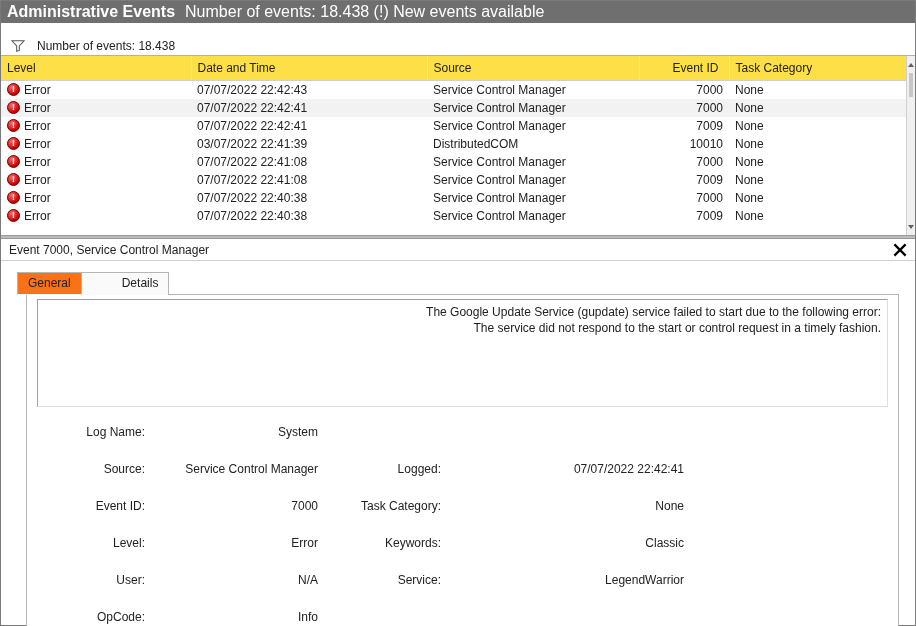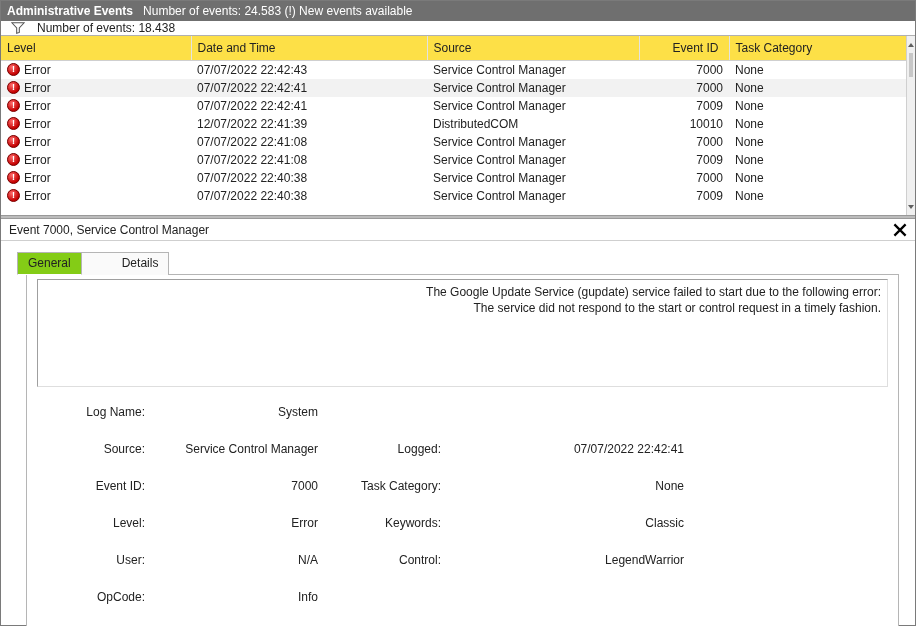--- a/index.html
+++ b/index.html
@@ -15,30 +15,30 @@
   .outer {
     border: 1px solid #7a7a7a;
     width: 916px; height: 626px;
     display: flex; flex-direction: column;
   }
   .titlebar {
     background: #6f6f6f;
     color: #fff;
     padding: 3px 6px;
     display: flex; align-items: center;
-    font-size: 12px;
+    font-size: 16px;
     height: 22px;
   }
   .titlebar .title { font-weight: 600; margin-right: 10px; }
   .filterbar {
     background: #fff;
     border-bottom: 1px solid #b0b0b0;
     height: 28px;
     display: flex; 
-    padding: 0 10px;
+    padding: 16px 10px;
     gap: 12px;
   }
   .filter-icon { width: 14px; height: 14px; display: inline-flex; }
   .top-pane {
     position: relative;
     flex: 0 0 180px;
     border-bottom: 1px solid #999;
     display: flex; flex-direction: row;
   }
   .table-wrap {
@@ -140,21 +140,21 @@
   .tab {
     padding: 3px 10px 4px 10px;
     font-size: 12px;
     border: 1px solid #b5b5b5;
     border-bottom: none;
     background: #fafafa;
     position: relative; top: 1px;
     cursor: pointer;
   }
   .tab.active {
-    background: #84cc16;
+    background: #f97316;
     border-bottom: 1px solid #fff;
     z-index: 2;
   }
   .tab + .tab { margin-left: -1px; padding-left: 40px; }
   .tab-panel {
     border: 1px solid #b5b5b5;
     padding: 4px 10px 12px 10px;
     background: #fff;
     min-height: 280px;
     margin-left: 9px;
@@ -195,21 +195,21 @@
   }
   .bottom-scroll .hsb-track { flex:1; position:relative; }
 </style>
 </head>
 <body>
 
 <div class="outer">
 
   <div class="titlebar">
     <span class="title">Administrative Events</span>
-    <span>Number of events: 24.583 (!) New events available</span>
+    <span>Number of events: 18.438 (!) New events available</span>
   </div>
 
   <div class="filterbar">
     <span class="filter-icon">
       <svg viewBox="0 0 16 16">
           <path d="M1 2h14l-5.5 6v5l-3 1v-6z" fill="none" stroke="#555" stroke-width="1.2"></path>
         </svg>
     </span>
     <span>Number of events: 18.438</span>
   </div>
@@ -270,21 +270,21 @@
               <td class="col-eid-td">7009</td>
               <td>None</td>
             </tr>
             <tr>
               <td>
                 <span class="lvl-cell">
                   <span class="err-icon"></span>
                   <span>Error</span>
                 </span>
               </td>
-              <td>12/07/2022 22:41:39</td>
+              <td>03/07/2022 22:41:39</td>
               <td>DistributedCOM</td>
               <td class="col-eid-td">10010</td>
               <td>None</td>
             </tr>
             <tr>
               <td>
                 <span class="lvl-cell">
                   <span class="err-icon"></span>
                   <span>Error</span>
                 </span>
@@ -390,21 +390,21 @@
           <div class="lbl">Task Category:</div>
           <div class="val">None</div>
 
           <div class="lbl">Level:</div>
           <div class="val">Error</div>
           <div class="lbl">Keywords:</div>
           <div class="val">Classic</div>
 
           <div class="lbl">User:</div>
           <div class="val">N/A</div>
-          <div class="lbl">Control:</div>
+          <div class="lbl">Service:</div>
           <div class="val">LegendWarrior</div>
 
           <div class="lbl">OpCode:</div>
           <div class="val">Info</div>
           <div></div>
             <div></div>
 
           <div class="lbl">More Information:</div>
           <div class="val" style="grid-column: span 3;">
             <span class="link">Event Log Online Help</span>

